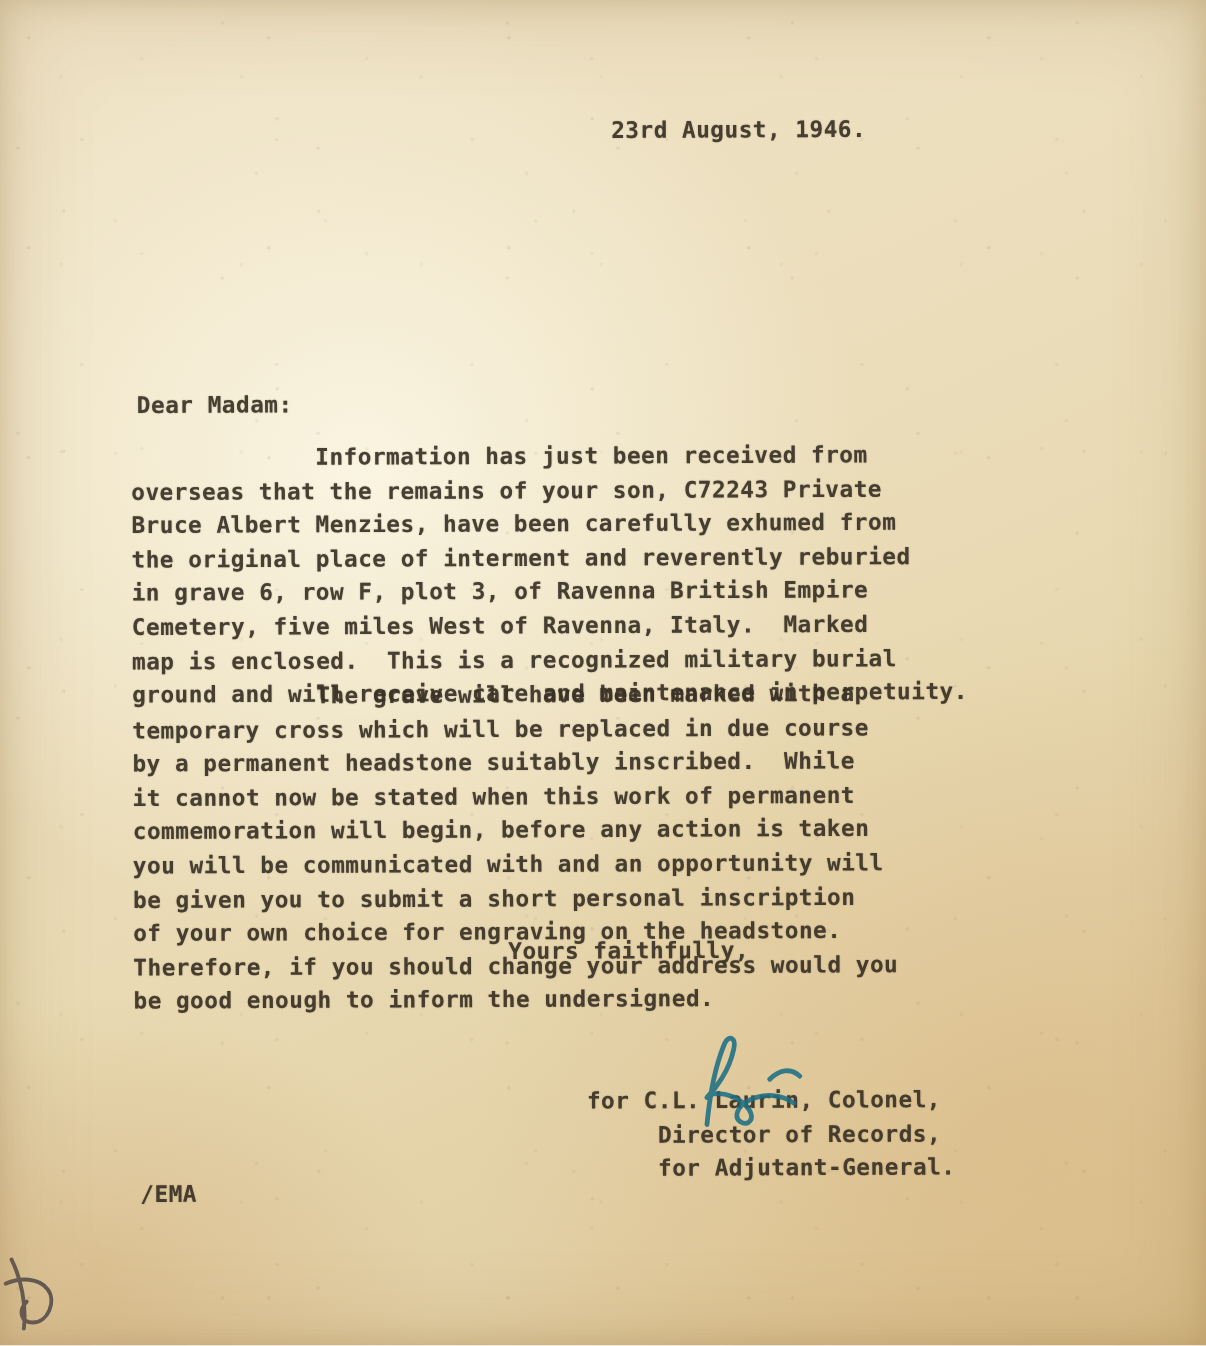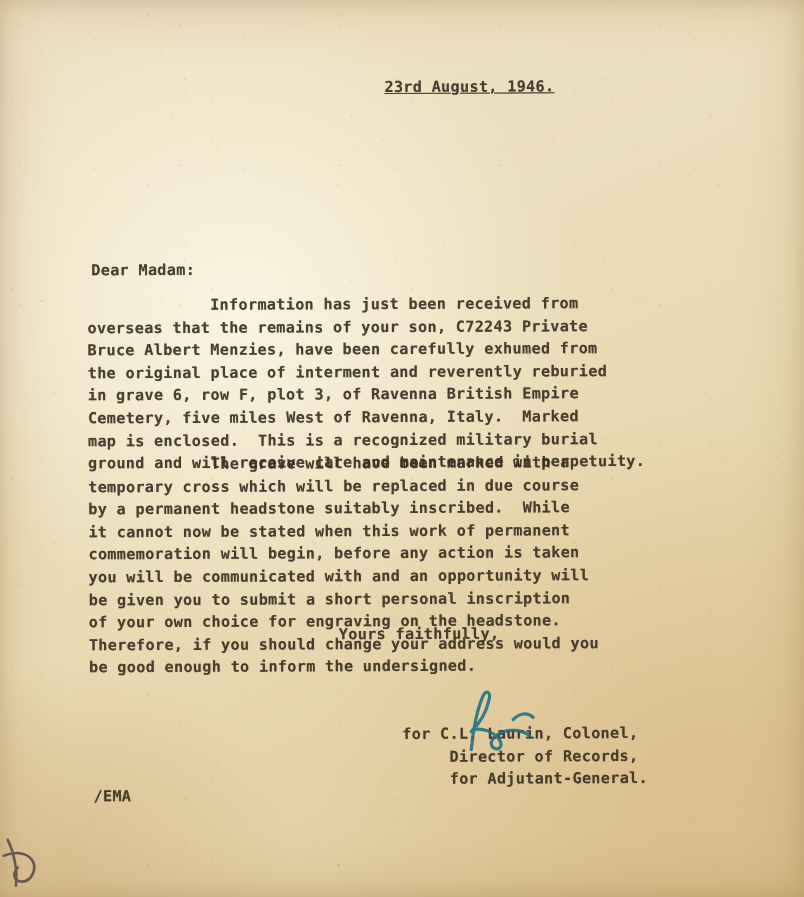--- a/index.html
+++ b/index.html
@@ -63,27 +63,27 @@
     font-family: "DejaVu Sans Mono", monospace;
     font-size: 15.2px;
     line-height: 22.6px;
     letter-spacing: 0.3px;
     font-weight: 700;
     white-space: pre;
     text-shadow: 0 0 1px rgba(70,58,40,0.45);
     opacity: 0.93;
   }
 
-  #date        { left: 386px; top: 76px; text-decoration: underline; }
+  #date        { left: 409px; top: 76px; }
   #addressee   { left: 88px;  top: 178px; }
   #salutation  { left: 92px;  top: 258px; }
   #para1       { left: 88px;  top: 293px; }
   #para2       { left: 88px;  top: 452px; }
   #closing     { left: 338px; top: 623px; }
-  #signblock   { left: 401px; top: 723px; }
+  #signblock   { left: 390px; top: 723px; }
   #initials    { left: 92px;  top: 784px; }
 
   
   #signature {
     position: absolute;
     left: 452px;
     top: 690px;
     width: 120px;
     height: 70px;
     pointer-events: none;

